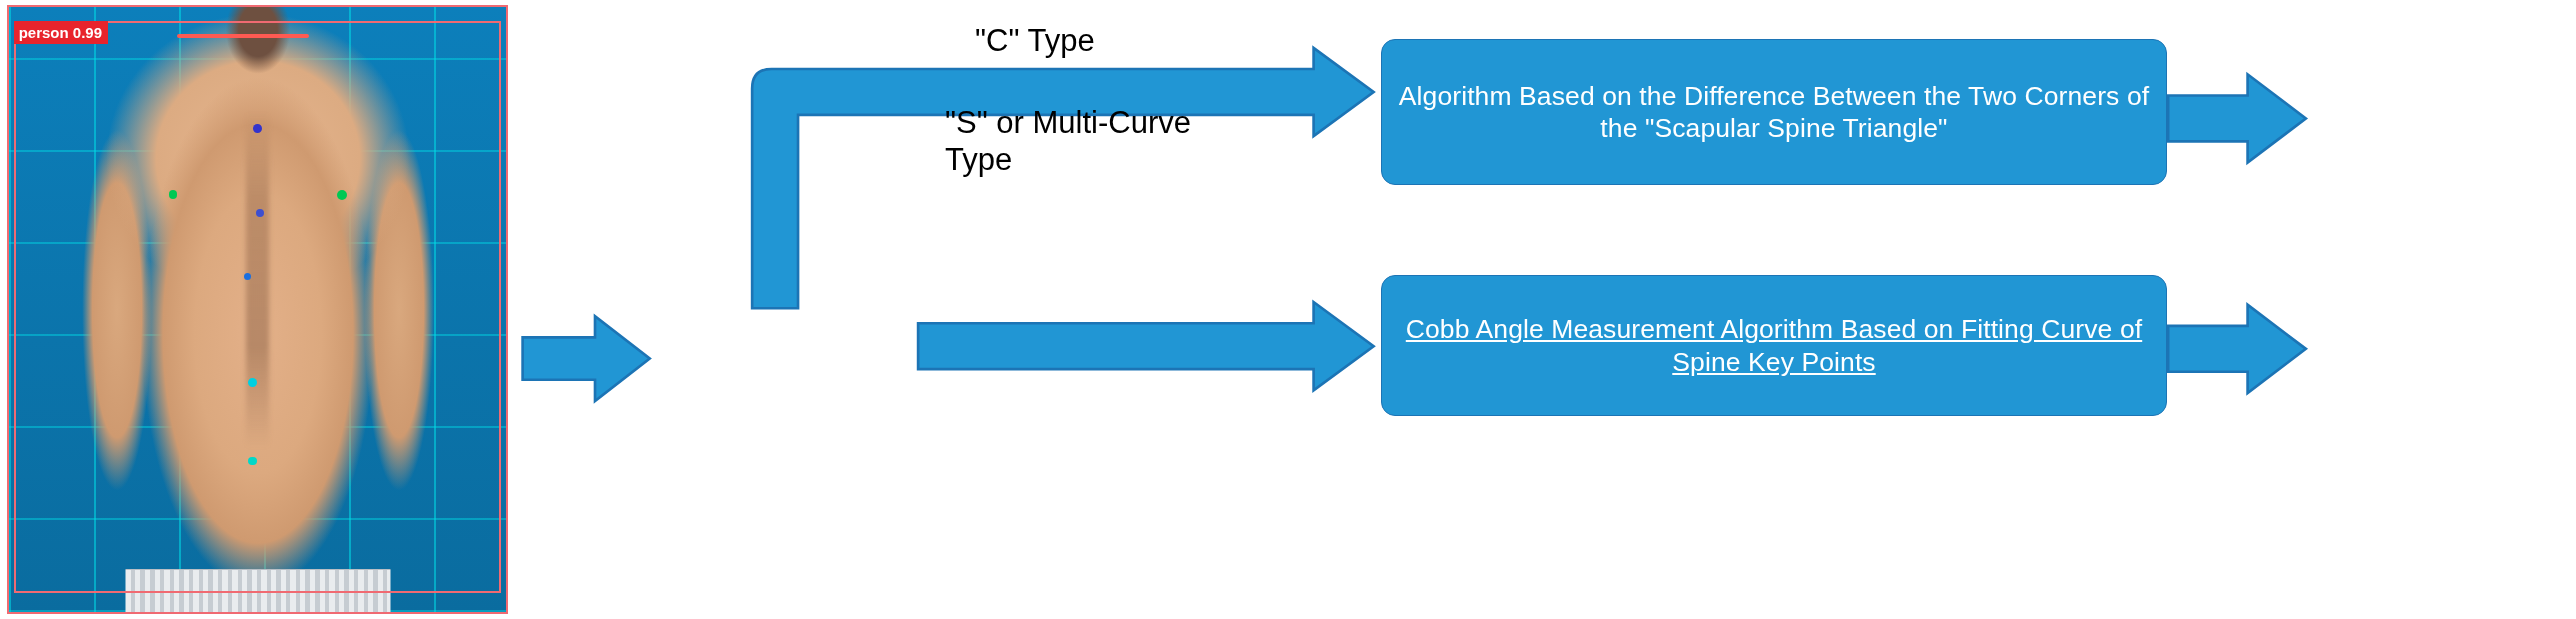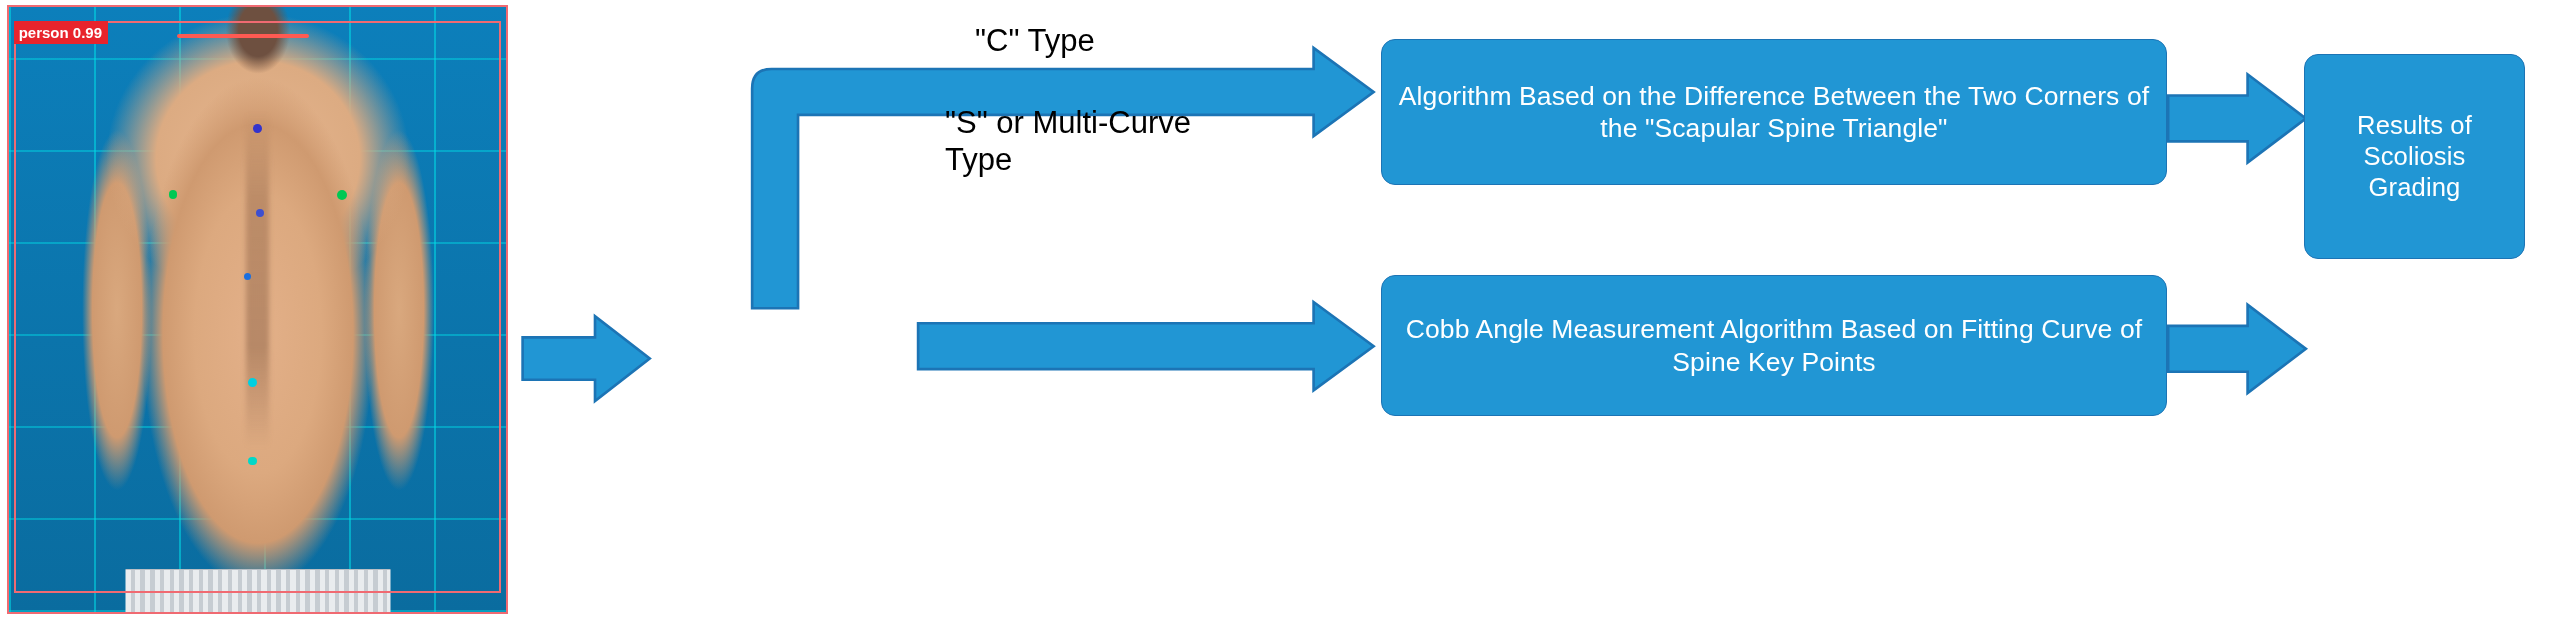--- a/index.html
+++ b/index.html
@@ -123,21 +123,21 @@
     font-family: "Liberation Sans", sans-serif;
     font-size: 26.5px;
     line-height: 1.22;
     letter-spacing: 0.1px;
     padding: 5.3px 14px;
   }
   .node.small { font-size: 25.6px; }
 
   #node-type-judgment { left: 652px; top: 308px; width: 265px; height: 101px; }
   #node-algo-corner   { left: 1381px; top: 39px;  width: 786px; height: 146px; }
-  #node-algo-cobb     { left: 1381px; top: 275px; width: 786px; height: 141px; }
+  #node-algo-cobb     { left: 1381px; top: 275px; width: 786px; height: 141px; text-decoration: underline; }
   #node-results       { left: 2304px; top: 54px;  width: 221px; height: 205px; }
 
   
   #arrows {
     position: absolute;
     left: 0; top: 0;
     width: 2576px;
     height: 620px;
     pointer-events: none;
   }
@@ -192,23 +192,20 @@
     <path class="arrow-shape" d="M 2456,108 L 2546,108 L 2546,84 L 2612,134 L 2546,184 L 2546,160 L 2456,160 Z"></path>
 
     <path class="arrow-shape" d="M 2456,369 L 2546,369 L 2546,345 L 2612,395 L 2546,445 L 2546,421 L 2456,421 Z"></path>
   </svg>
 
 
   <div class="node" id="node-algo-corner">Algorithm Based on the Difference Between the Two Corners of the "Scapular Spine Triangle"</div>
 
   <div class="node" id="node-algo-cobb">Cobb Angle Measurement Algorithm Based on Fitting Curve of Spine Key Points</div>
 
-  <div class="node small" id="node-results" style="white-space: pre-line;">Results of
-Scoliosis
-Grading</div>
 
   <div class="edge-label" id="label-c-type">"C" Type</div>
 
   <div class="edge-label" id="label-s-type">"S" or Multi-Curve
 Type</div>
 
 </div>
 
 
 </body></html>

